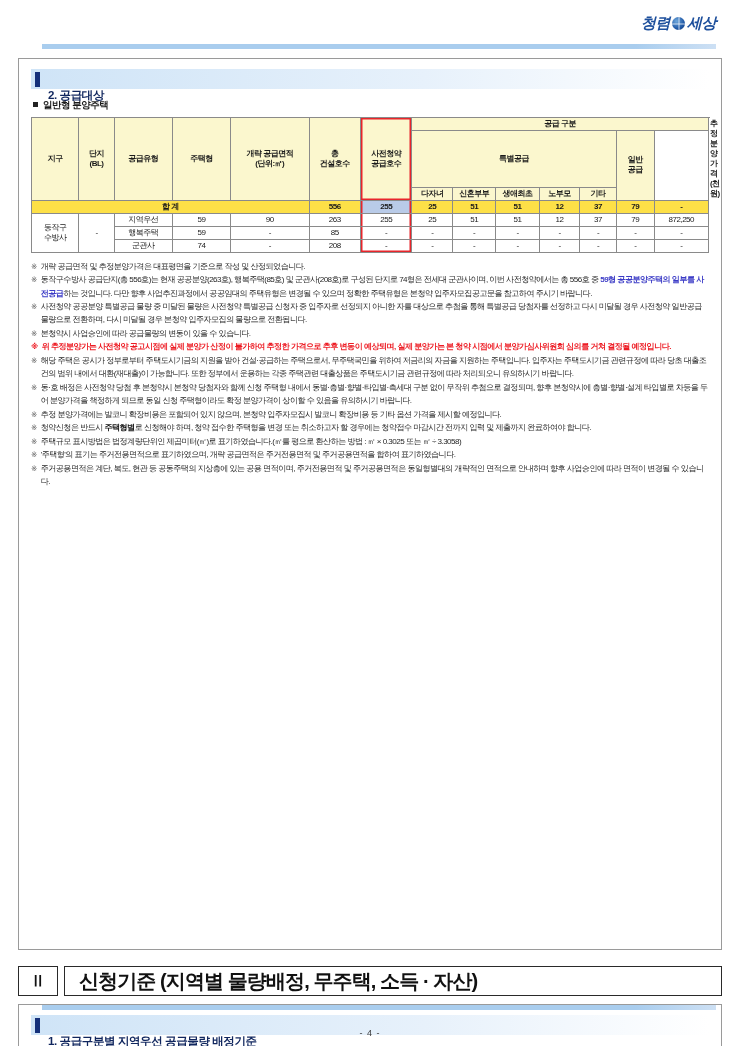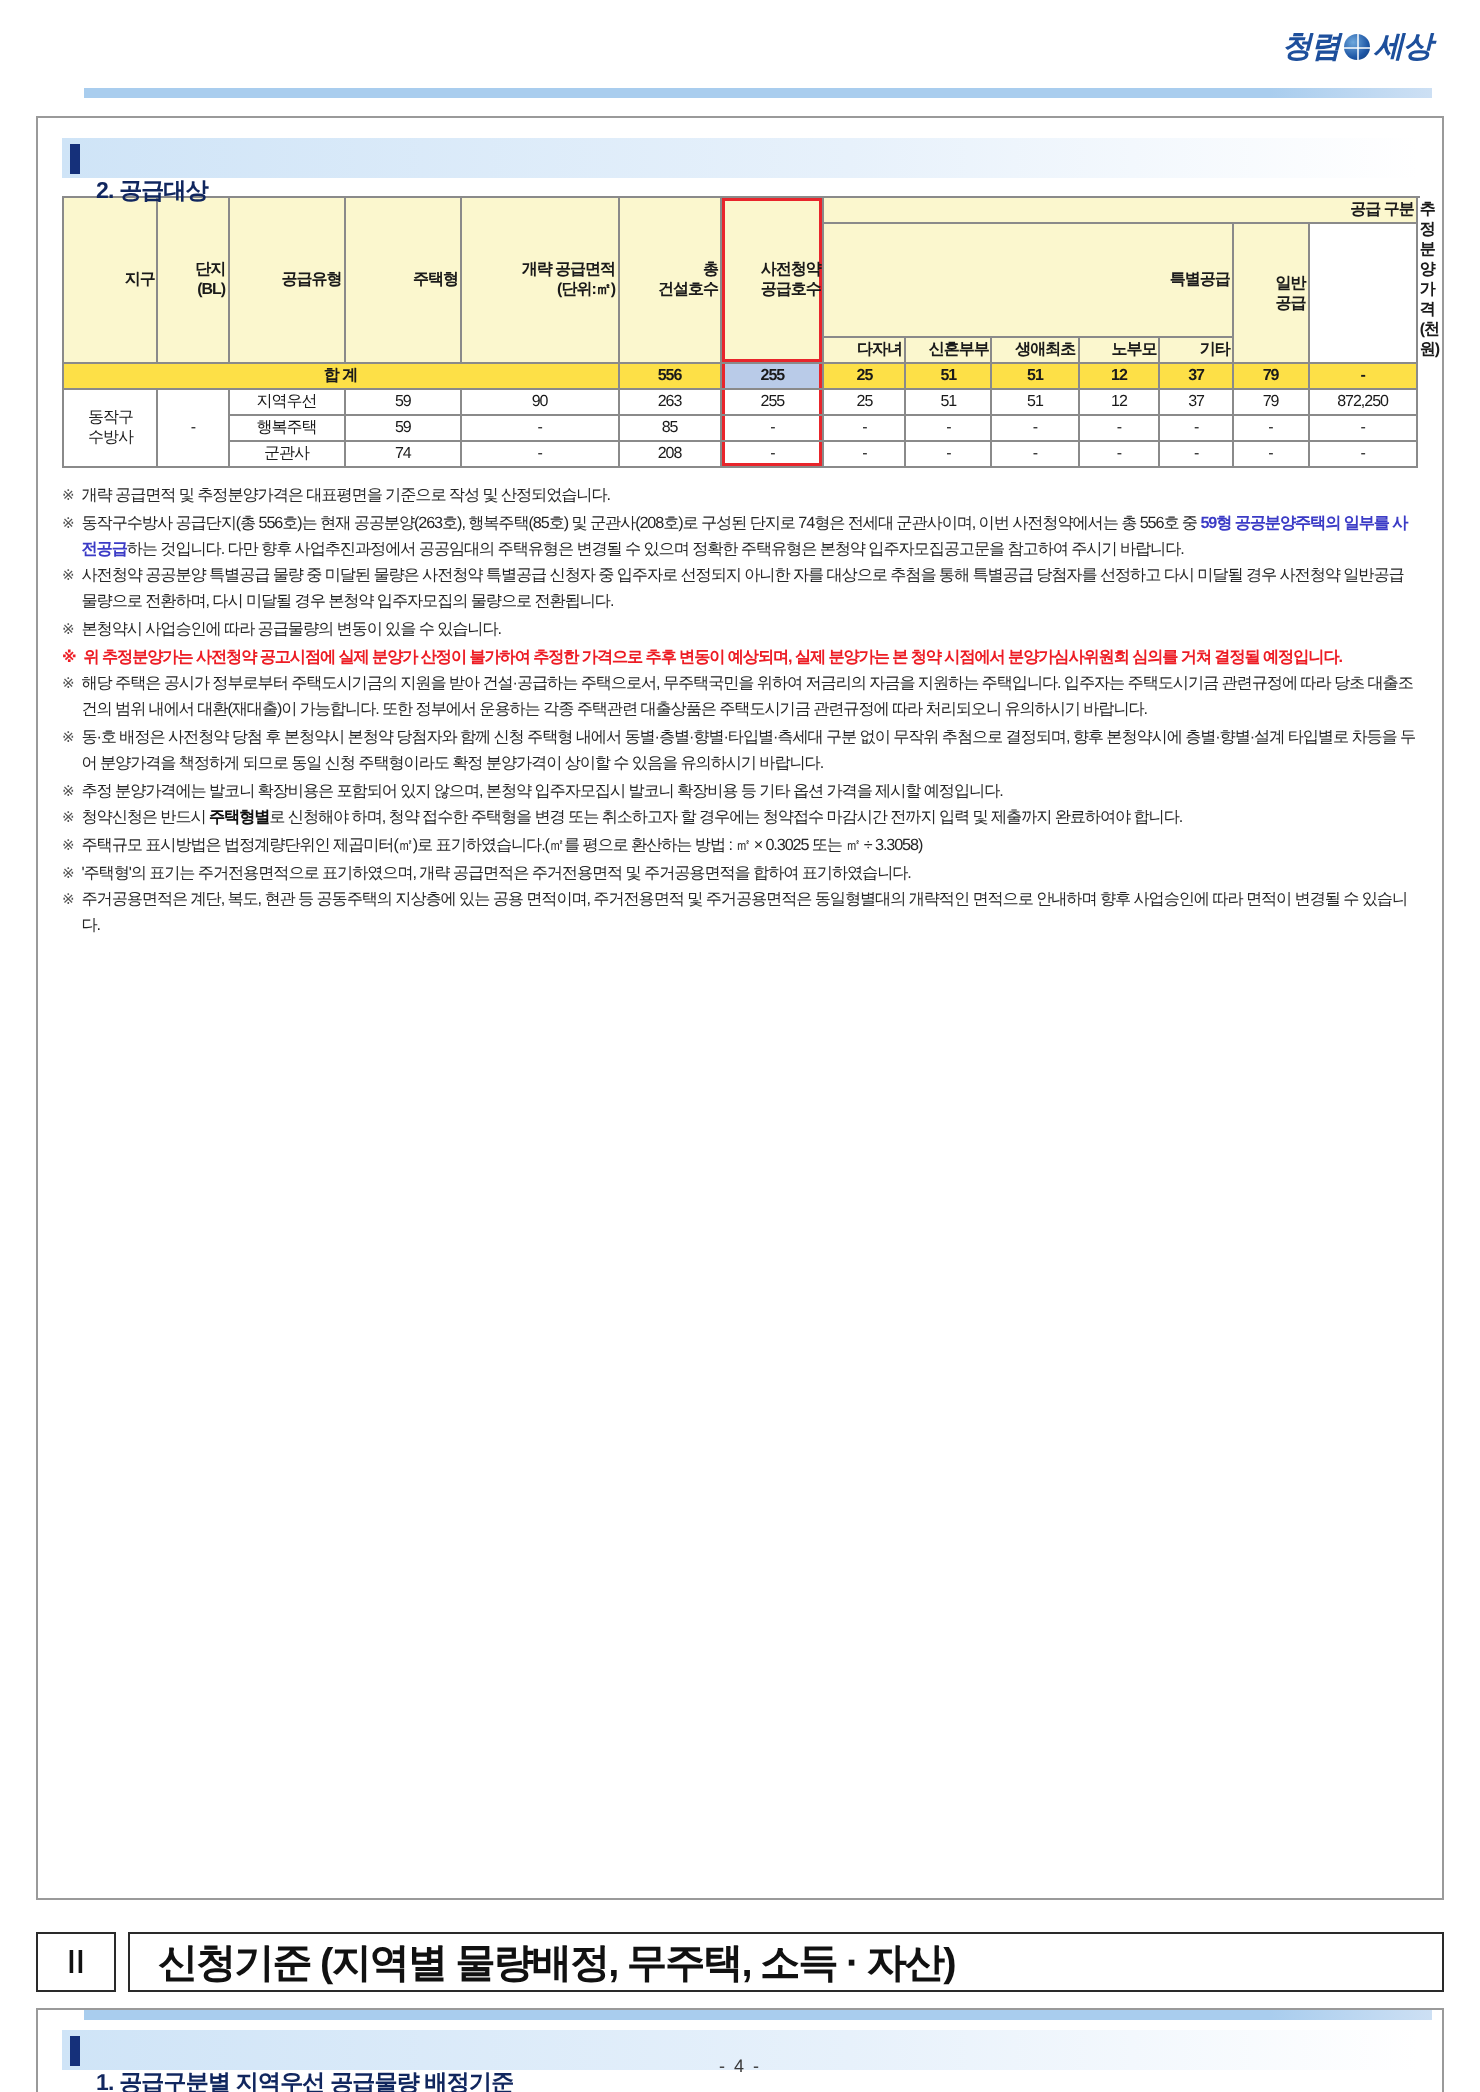--- a/index.html
+++ b/index.html
@@ -105,21 +105,20 @@
     border: 1px solid #8a8a8a;
     text-align: center;
     padding: 1px 1px;
     letter-spacing: -0.5px;
     line-height: 1.25;
   }
   table.supply th {
     background: #fbf7ce;
     font-weight: 700;
     color: #1a1a1a;
-    text-align: right;
   }
   table.supply td { background: #ffffff; color: #1a1a1a; }
   th.redcell {
     color: #e21f26;
     box-shadow: inset 0 0 0 1.5px #e8252b;
   }
   td.redcol { box-shadow: inset 1.5px 0 0 #e8252b, inset -1.5px 0 0 #e8252b; }
   td.redcol-last { box-shadow: inset 1.5px 0 0 #e8252b, inset -1.5px 0 0 #e8252b, inset 0 -1.5px 0 #e8252b; }
   tr.total-row td, tr.total-row th {
     background: #fde047;
@@ -191,20 +190,24 @@
   <div class="top-rule"></div>
 </div>
 
 <div class="sheet">
 
   <div class="bar-title">
     <span class="tick"></span>
     <span class="t-text">2. 공급대상</span>
   </div>
 
+  <div class="sq-head">
+    <span class="sq"></span>
+    <span class="sq-t">일반형 분양주택</span>
+  </div>
 
   <table class="supply">
     <colgroup>
       <col style="width:7.0%">
         <col style="width:5.2%">
         <col style="width:8.6%">
         <col style="width:8.6%">
       <col style="width:11.6%">
         <col style="width:7.6%">
         <col style="width:7.6%">

